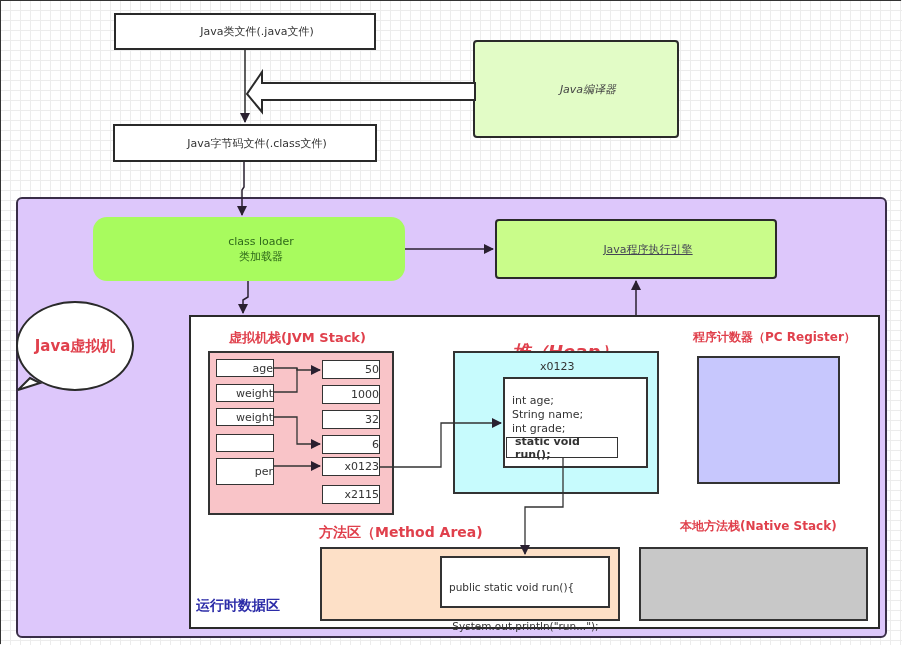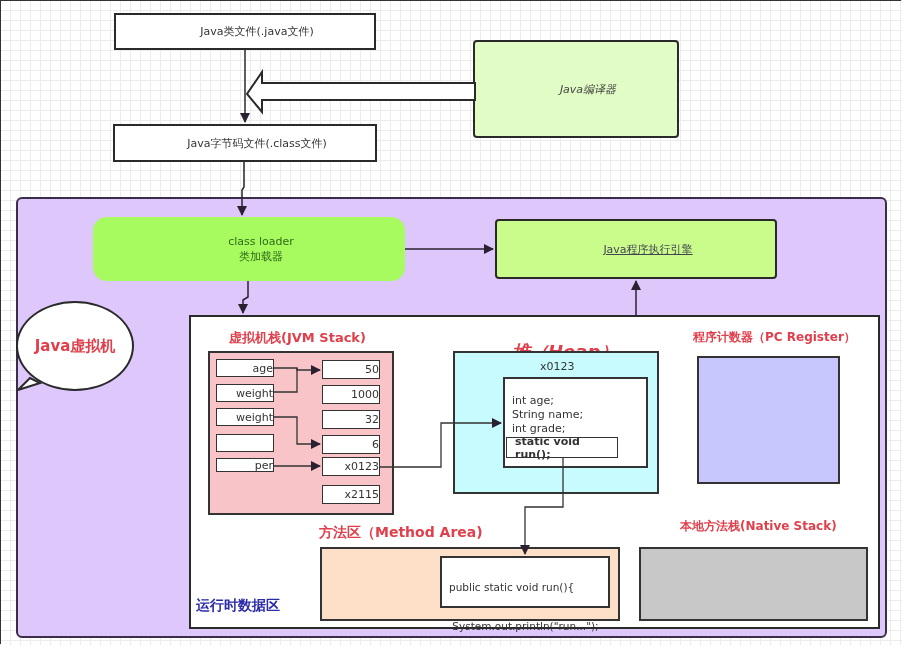--- a/index.html
+++ b/index.html
@@ -84,21 +84,21 @@
   </div>
 <div class="abs cell" style="left:216px;top:384px;width:58px;height:18px;">
     <span>weight</span>
   </div>
 <div class="abs cell" style="left:216px;top:408px;width:58px;height:18px;">
     <span>weight</span>
   </div>
 <div class="abs cell" style="left:216px;top:434px;width:58px;height:18px;">
     <span></span>
   </div>
-<div class="abs cell" style="left:216px;top:458px;width:58px;height:14px;">
+<div class="abs cell" style="left:216px;top:458px;width:58px;height:27px;">
     <span>per</span>
   </div>
 
 <div class="abs cell" style="left:322px;top:360px;width:58px;height:19px;">
     <span>50</span>
   </div>
 <div class="abs cell" style="left:322px;top:385px;width:58px;height:19px;">
     <span>1000</span>
   </div>
 <div class="abs cell" style="left:322px;top:410px;width:58px;height:19px;">

